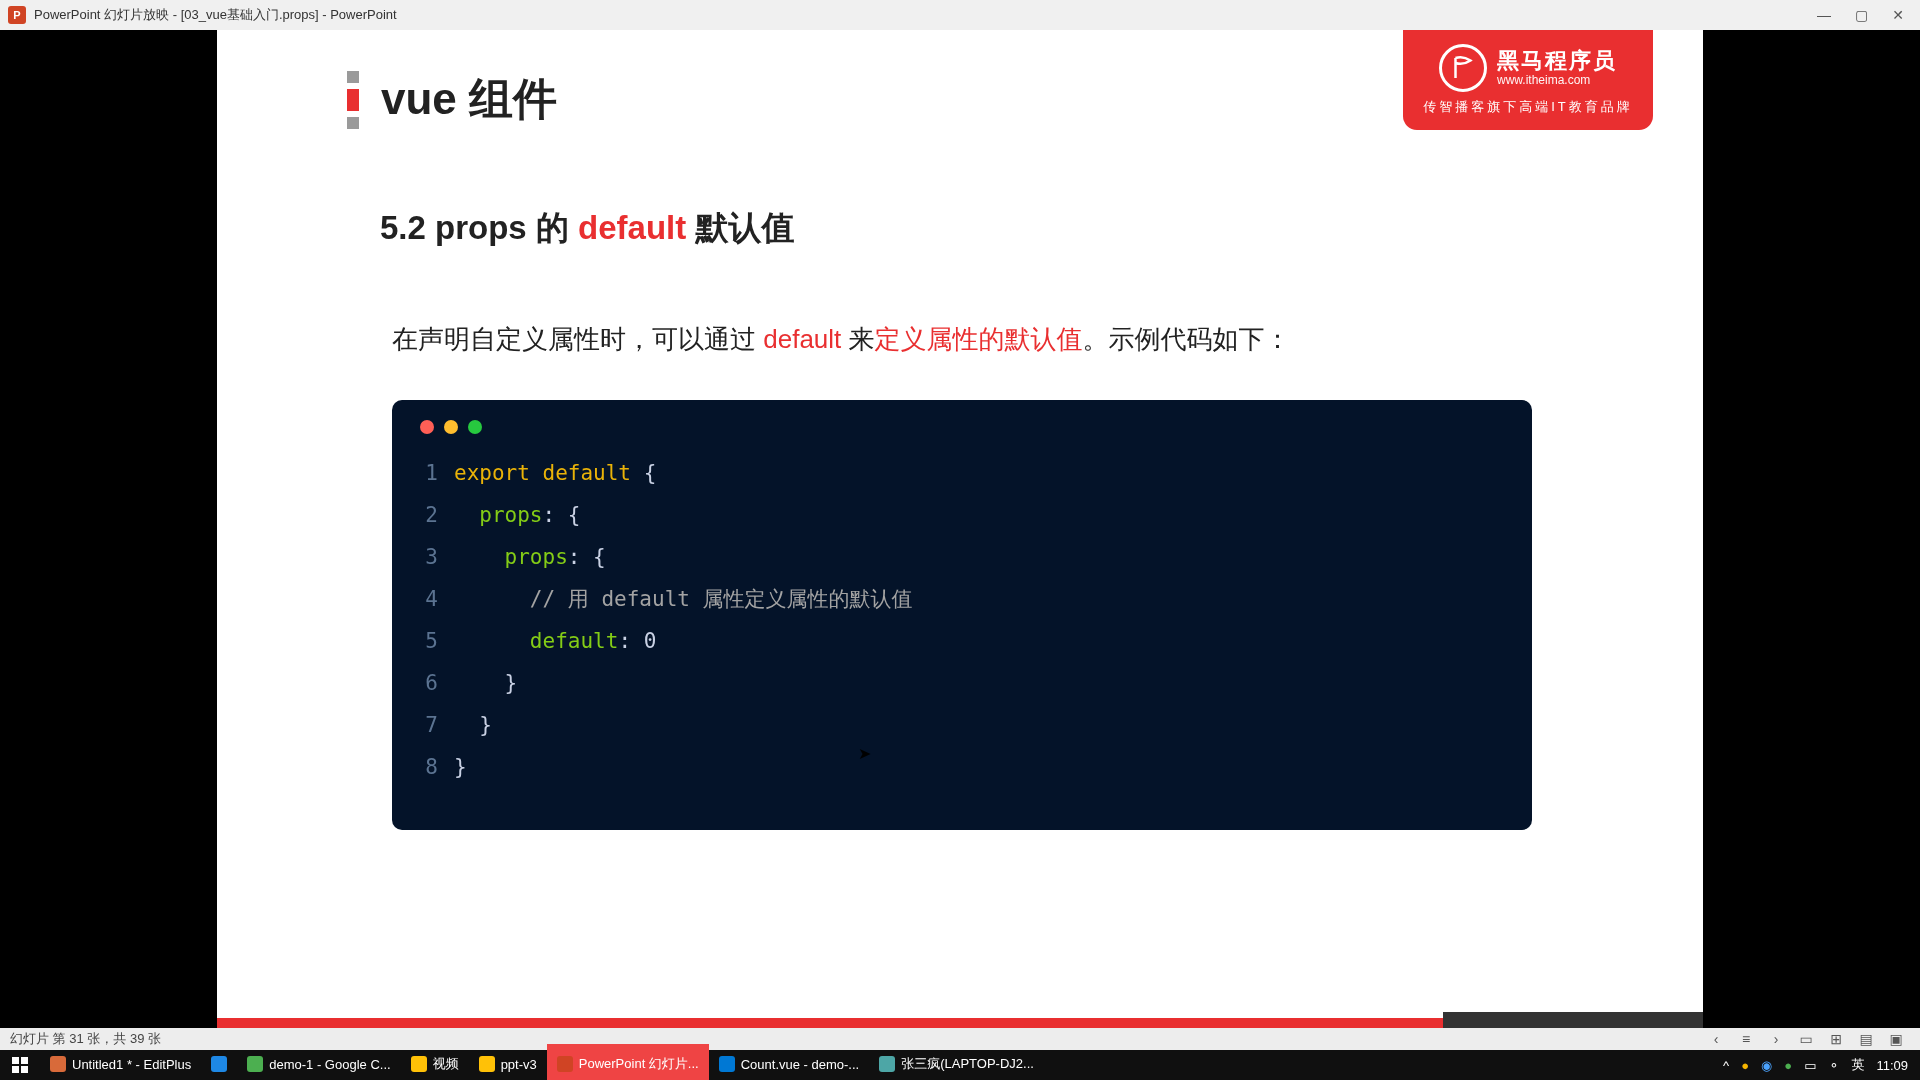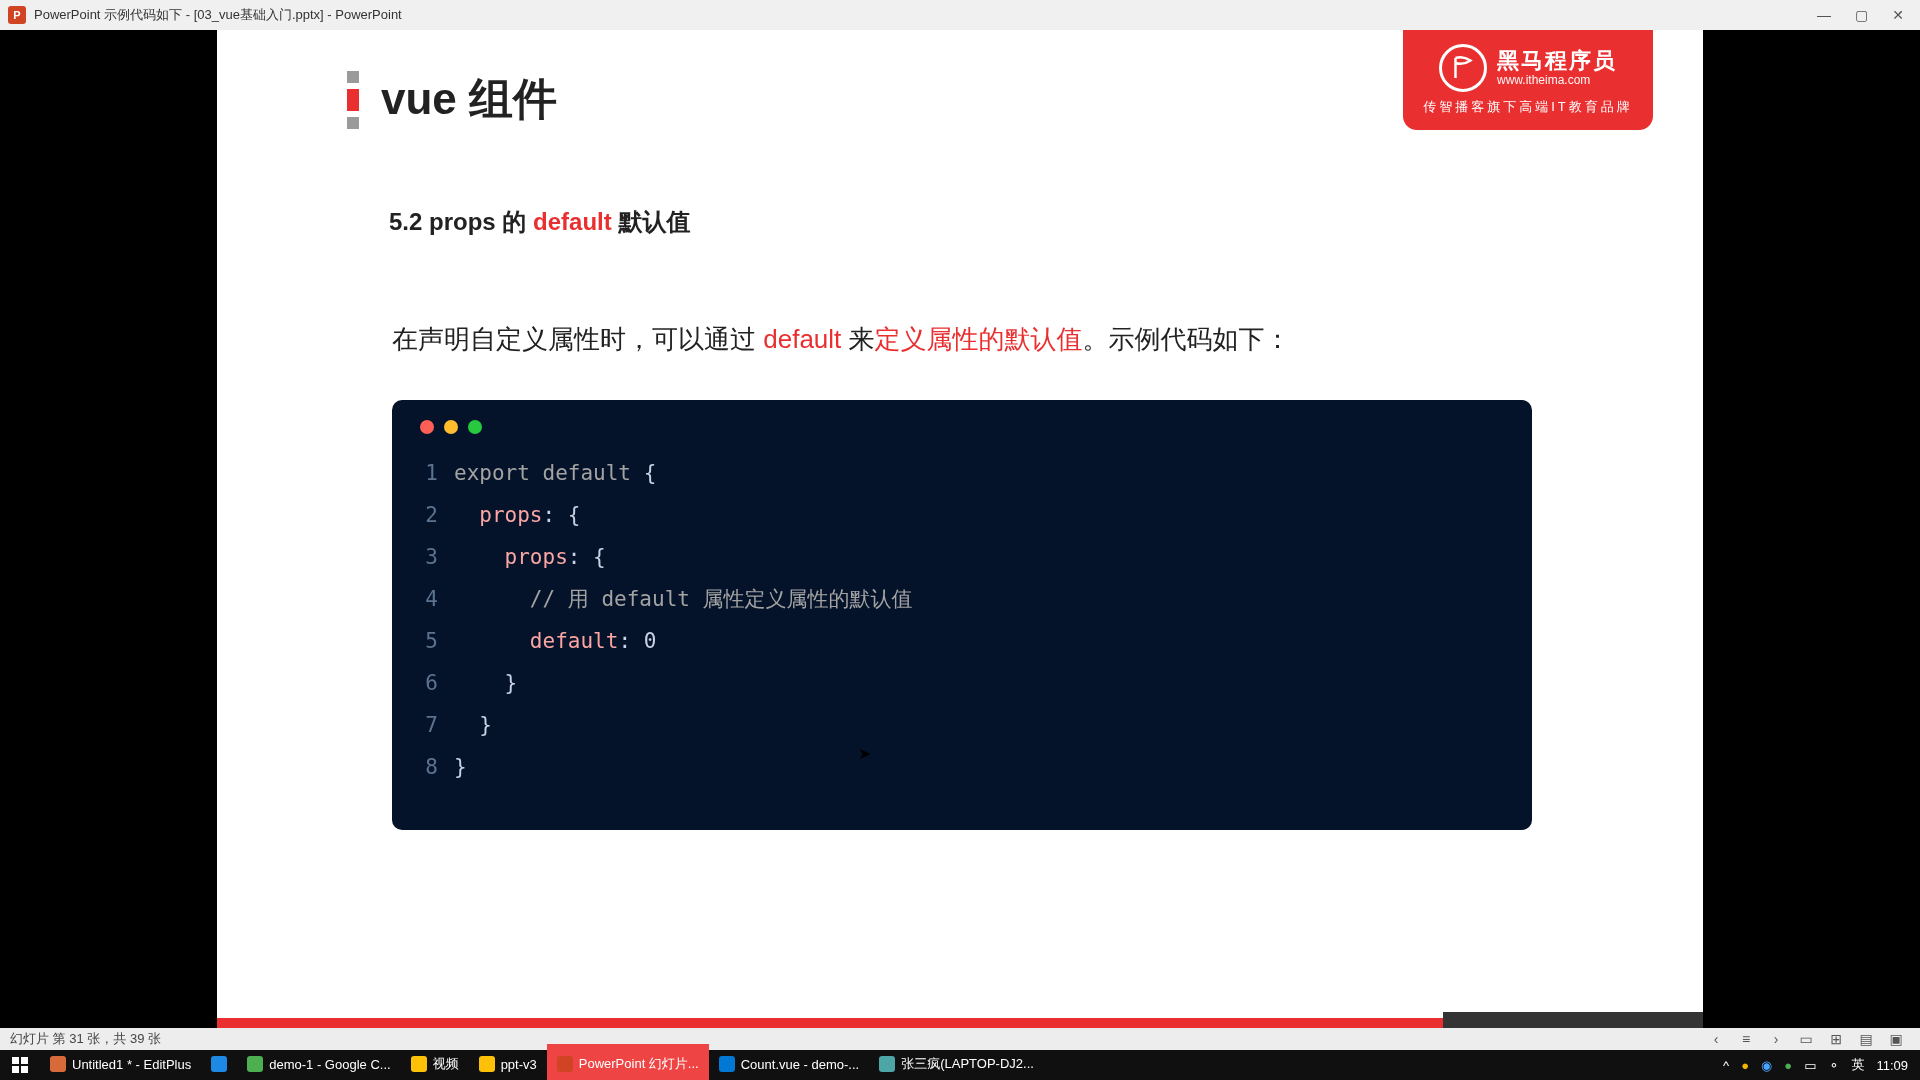--- a/index.html
+++ b/index.html
@@ -33,51 +33,51 @@
 .brand-text .cn { font-size: 22px; font-weight: bold; letter-spacing: 2px; }
 .brand-text .url { font-size: 12px; opacity: .95; }
 .brand-sub { font-size: 13px; margin-top: 6px; letter-spacing: 3px; }
 
 .slide-header { position: absolute; top: 40px; left: 130px; display: flex; align-items: center; gap: 22px; }
 .bullet-col { display: flex; flex-direction: column; gap: 6px; }
 .bullet-col .sq { width: 12px; height: 12px; background: #9a9a9a; }
 .bullet-col .sq.red { background: #e92f30; height: 22px; }
 .slide-header h1 { font-size: 44px; font-weight: 700; color: #222; }
 
-.subtitle { position: absolute; top: 176px; left: 172px; font-size: 24px; font-weight: 700; color: #222; }
+.subtitle { position: absolute; top: 176px; left: 163px; font-size: 33px; font-weight: 700; color: #222; }
 .subtitle .accent { color: #e92f30; }
 
 .desc { position: absolute; top: 292px; left: 175px; font-size: 26px; color: #222; font-weight: 500; }
 .desc .accent { color: #e92f30; }
 
 .code-panel { position: absolute; top: 370px; left: 175px; width: 1140px; height: 430px; background: #041329; border-radius: 10px; padding: 20px 28px; color: #fff; font-family: "Consolas", "Monaco", monospace; font-size: 21px; }
 .dots { display: flex; gap: 10px; margin-bottom: 18px; }
 .dots .d { width: 14px; height: 14px; border-radius: 50%; }
 .dots .r { background: #ff5f56; }
 .dots .y { background: #ffbd2e; }
 .dots .g { background: #27c93f; }
 .code-line { display: flex; line-height: 2.0; }
 .code-line .ln { width: 34px; text-align: right; color: #5b7391; padding-right: 16px; flex-shrink: 0; }
 .code-line .ct { white-space: pre; }
-.kw { color: #a3a3a3; }
-.ky { color: #fca5a5; }
+.kw { color: #eab308; }
+.ky { color: #84cc16; }
 .cm { color: #a3a3a3; }
 .pl { color: #c9d1e4; }
 
 .red-footer { position: absolute; bottom: 0; left: 0; right: 0; height: 10px; background: #e92f30; }
 .red-marker { position: absolute; bottom: 0; right: 0; width: 260px; height: 16px; background: #333; }
 
 .cursor-arrow { position: absolute; top: 714px; left: 641px; font-size: 16px; color: #000; pointer-events: none; }
 </style>
 </head>
 <body>
 
 <div class="titlebar">
   <div class="app-icon">P</div>
-  <span>PowerPoint 示例代码如下 - [03_vue基础入门.pptx] - PowerPoint</span>
+  <span>PowerPoint 幻灯片放映 - [03_vue基础入门.props] - PowerPoint</span>
   <div class="window-controls">
     <span class="wc">—</span>
     <span class="wc">▢</span>
     <span class="wc">✕</span>
   </div>
 </div>
 
 <div class="slide-stage">
   <div class="slide">
 

